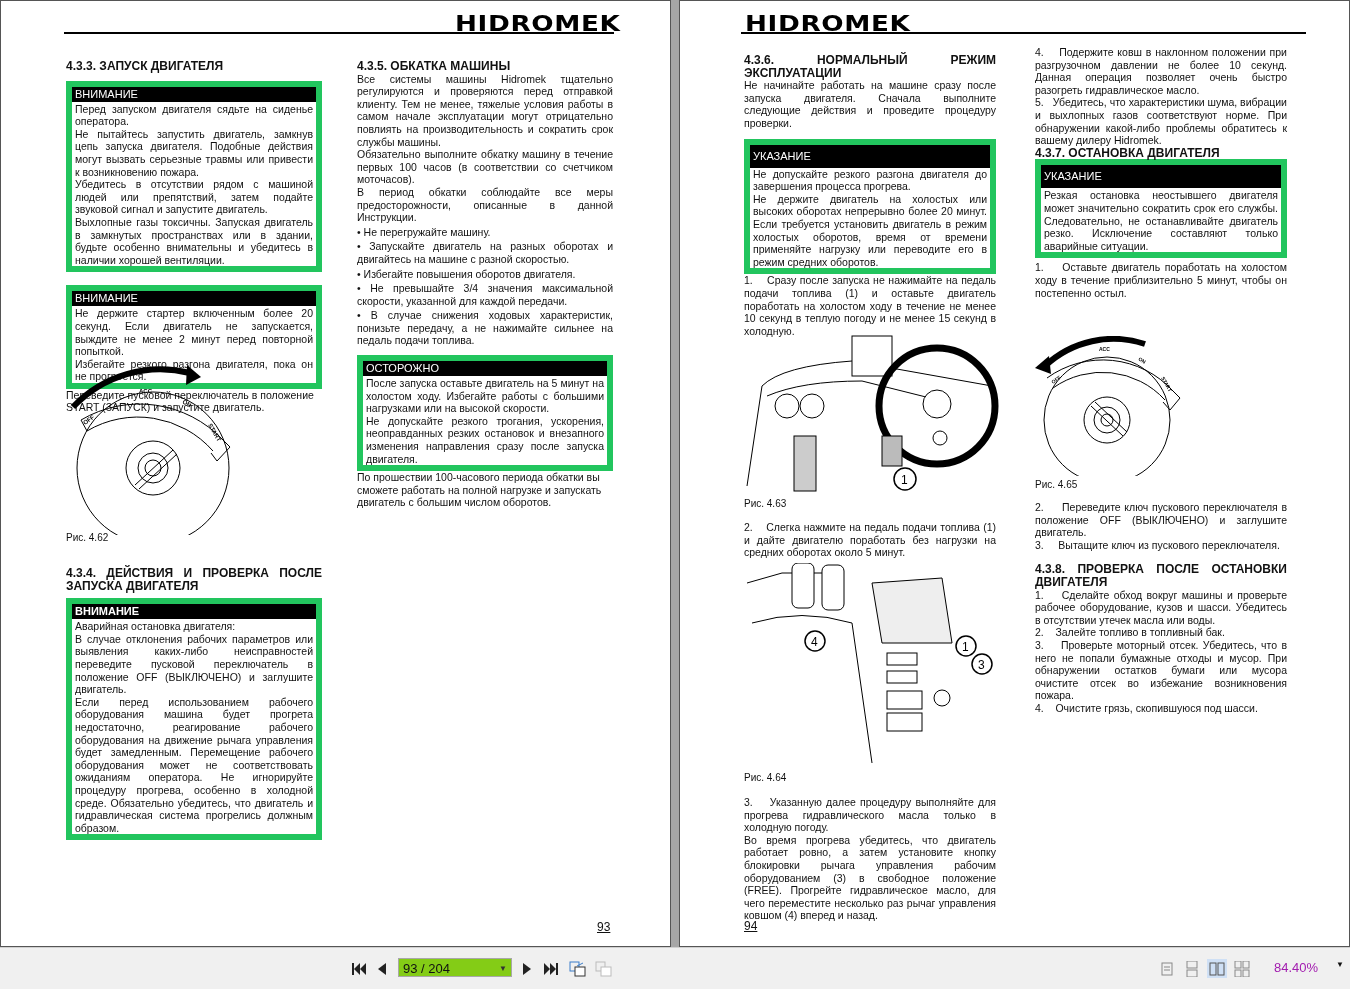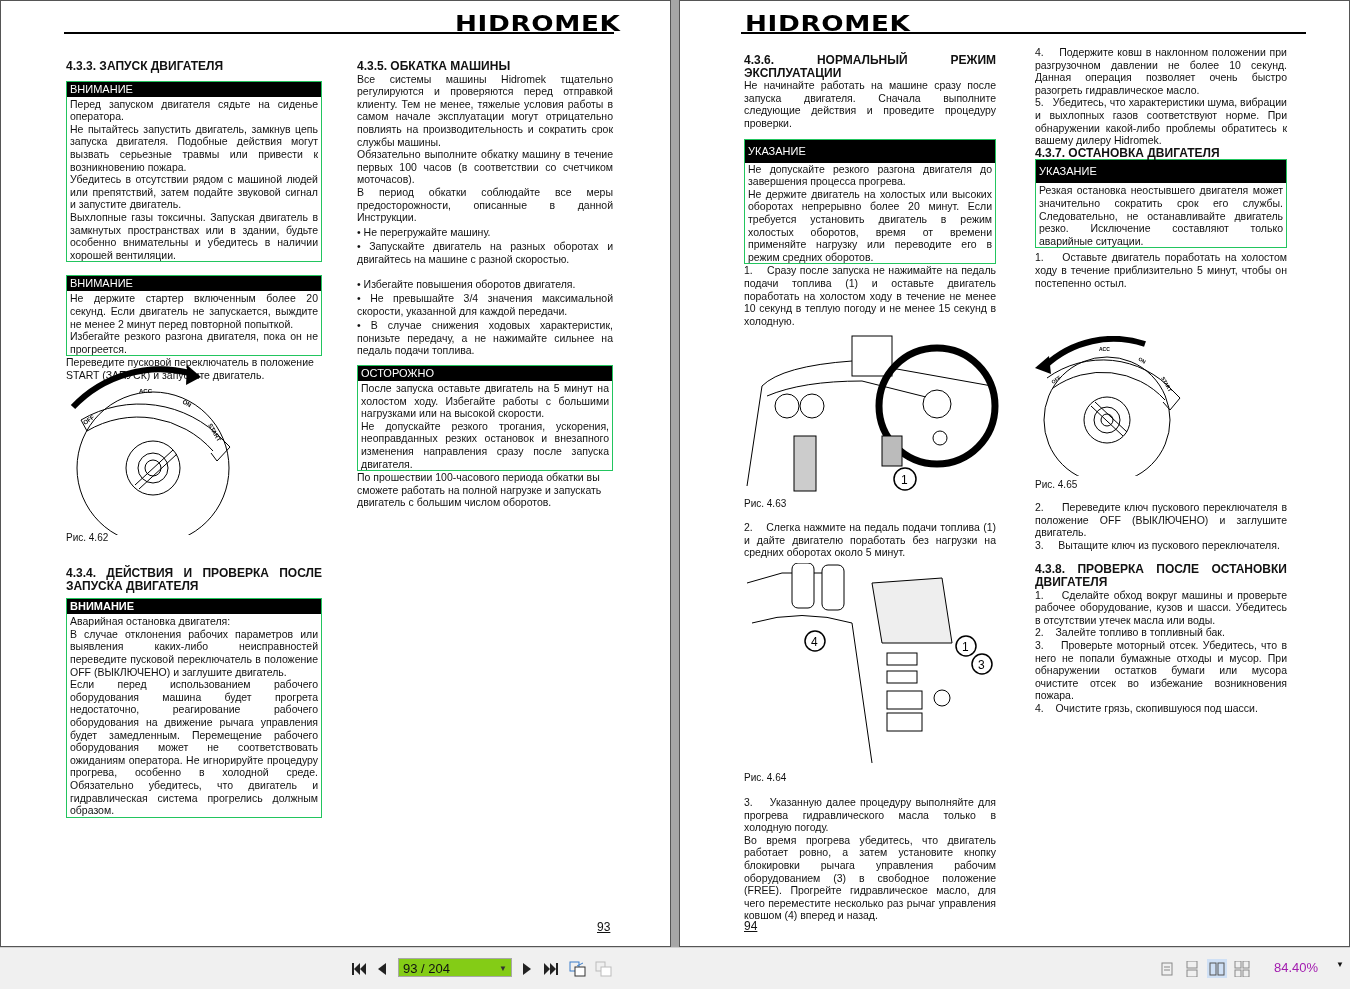--- a/index.html
+++ b/index.html
@@ -6,21 +6,21 @@
   body { width:1350px; height:989px; background:#a0a0a0; position:relative; overflow:hidden; font-family:"Liberation Sans", sans-serif; color:#111; }
   .viewer { position:absolute; left:0; top:0; width:1350px; height:947px; background:#a6a6a6; }
   .page { position:absolute; top:0; background:#fff; border:1px solid #555; box-sizing:border-box; }
   .page.left { left:0; width:671px; height:947px; }
   .page.right { left:679px; width:671px; height:947px; }
   .logo { position:absolute; font-family:"DejaVu Sans", sans-serif; font-weight:bold; font-size:21px; letter-spacing:0.5px; color:#000; transform:scaleX(1.25); transform-origin:left top; }
   .logo-line { position:absolute; height:2px; background:#000; }
   .col { position:absolute; font-size:10.5px; line-height:12.6px; }
   .col p { margin:0; text-align:justify; }
   .h { font-weight:bold; font-size:12px; margin:0; }
-  .box { border:1px solid #22c55e; margin:0; }
+  .box { border:6px solid #22c55e; margin:0; }
   .box-head { background:#000; color:#fff; font-size:11px; padding:1px 3px; line-height:13px; }
   .box-body { padding:1px 3px 0 3px; }
   .box-body p { margin:0; text-align:justify; }
   .fig-cap { font-size:10px; }
   .bullet::before { content:"• "; }
   .pnum { position:absolute; font-size:12px;text-decoration:underline; }
   
   .toolbar { position:absolute; left:0; top:947px; width:1350px; height:42px; background:#f0f0f0; border-top:1px solid #d0d0d0; }
   .tb-btn { position:absolute; top:12px; height:18px; display:flex; align-items:center; justify-content:center; cursor:pointer; font-size:13px; color:#222; }
   .page-box { position:absolute; left:398px; top:10px; width:114px; height:19px; border:1px solid #a8a8a8; background:#84cc16; font-size:13px; line-height:19px; padding-left:4px; box-sizing:border-box; }
@@ -91,21 +91,21 @@
       </div>
     </div>
 
     <div class="col" style="left:356px;top:59px;width:256px;">
       <p class="h">4.3.5. ОБКАТКА МАШИНЫ</p>
       <p>Все системы машины Hidromek тщательно регулируются и проверяются перед отправкой клиенту. Тем не менее, тяжелые условия работы в самом начале эксплуатации могут отрицательно повлиять на производительность и сократить срок службы машины.</p>
       <p>Обязательно выполните обкатку машину в течение первых 100 часов (в соответствии со счетчиком моточасов).</p>
       <p>В период обкатки соблюдайте все меры предосторожности, описанные в данной Инструкции.</p>
       <p class="bullet" style="margin-top:2px;">Не перегружайте машину.</p>
       <p class="bullet" style="margin-top:2px;">Запускайте двигатель на разных оборотах и двигайтесь на машине с разной скоростью.</p>
-      <p class="bullet" style="margin-top:12px;">Избегайте повышения оборотов двигателя.</p>
+      <p class="bullet" style="margin-top:2px;">Избегайте повышения оборотов двигателя.</p>
       <p class="bullet" style="margin-top:2px;">Не превышайте 3/4 значения максимальной скорости, указанной для каждой передачи.</p>
       <p class="bullet" style="margin-top:2px;">В случае снижения ходовых характеристик, понизьте передачу, а не нажимайте сильнее на педаль подачи топлива.</p>
       <div class="box" style="margin-top:8px;">
         <div class="box-head">ОСТОРОЖНО</div>
         <div class="box-body">
           <p>После запуска оставьте двигатель на 5 минут на холостом ходу. Избегайте работы с большими нагрузками или на высокой скорости.</p>
           <p>Не допускайте резкого трогания, ускорения, неоправданных резких остановок и внезапного изменения направления сразу после запуска двигателя.</p>
         </div>
       </div>
       <p style="text-align:left;">По прошествии 100-часового периода обкатки вы сможете работать на полной нагрузке и запускать двигатель с большим числом оборотов.</p>

